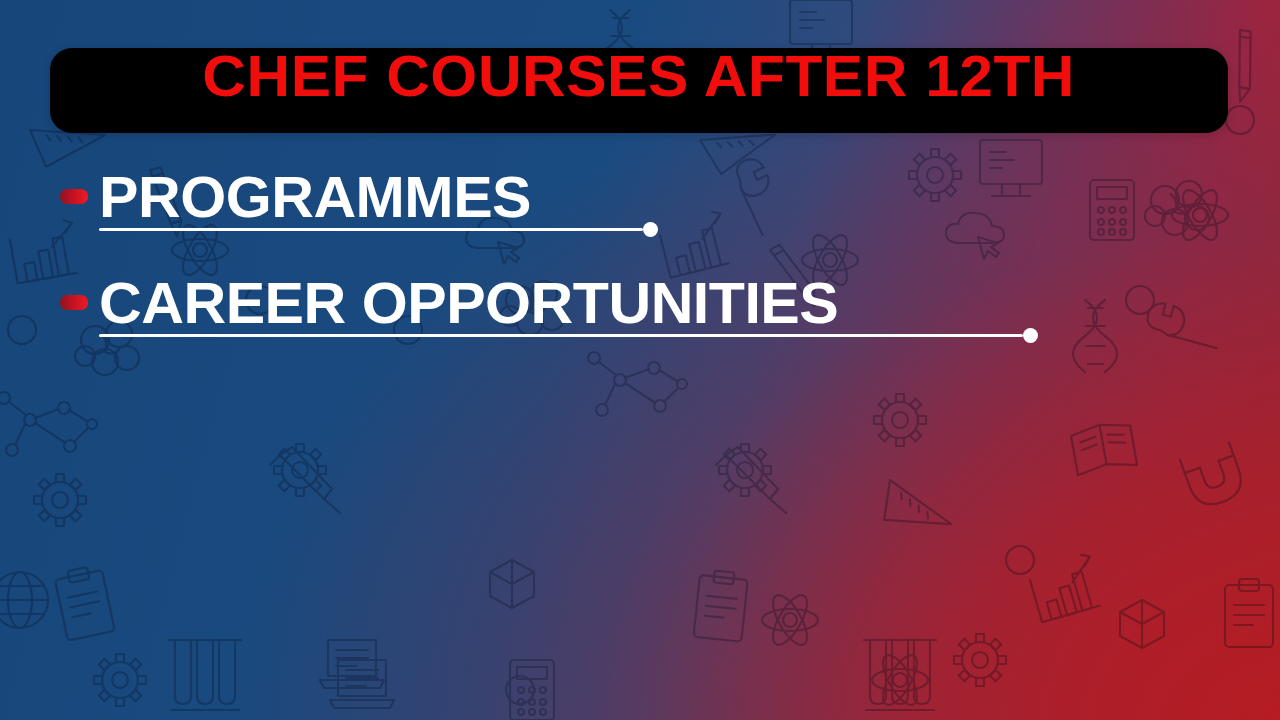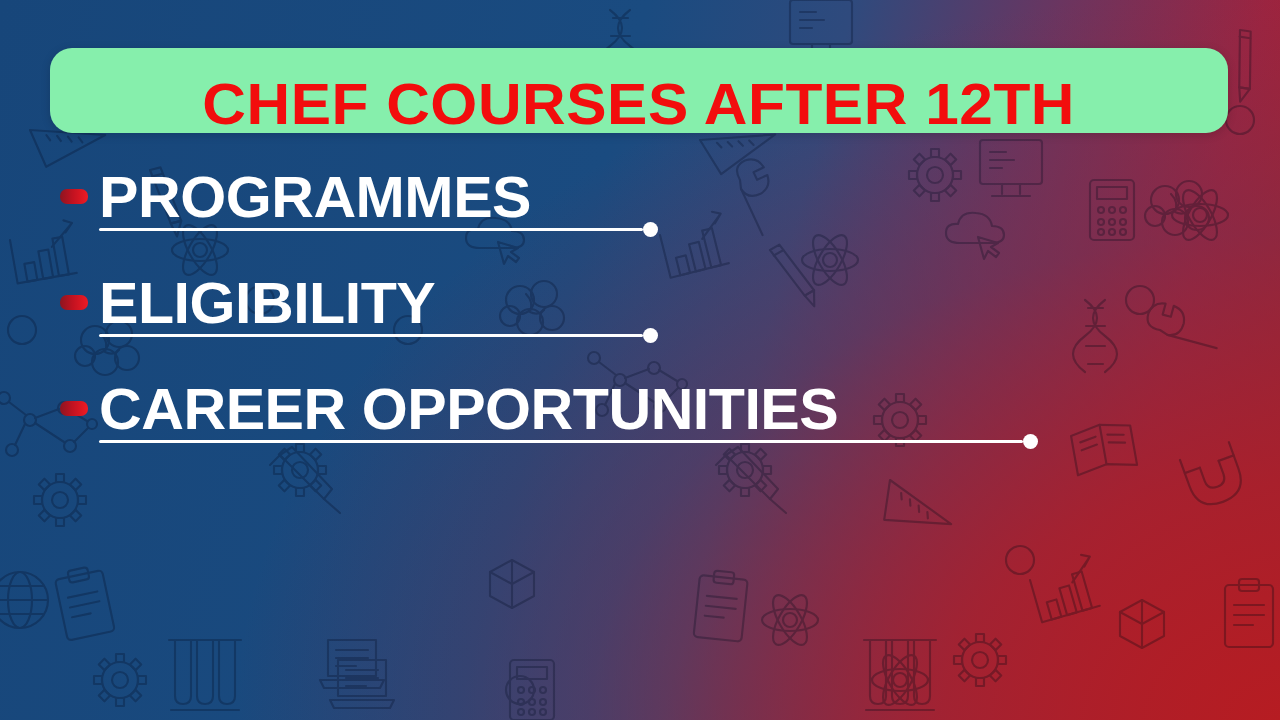--- a/index.html
+++ b/index.html
@@ -31,24 +31,24 @@
     opacity:0.30;
     mix-blend-mode:multiply;
   }
   .bg-doodles svg { display:block; width:100%; height:100%; }
 
   
   .title-banner {
     position:absolute;
     left:50px; top:48px;
     width:1178px; height:85px;
-    background:#86efac;
+    background:#000000;
     border-radius:22px;
     display:flex;
-    align-items:flex-end;
+    align-items:flex-start;
     justify-content:center;
     box-shadow:0 2px 10px rgba(0,0,0,0.16);
   }
   .title-text {
     color:#f20d0d;
     font-size:57px;
     font-weight:bold;
     letter-spacing:0.5px;
     line-height:1;
     white-space:nowrap;
@@ -340,26 +340,20 @@
   <div class="topic-list">
 
     <div class="topic-row">
       <span class="bullet"></span>
       <span class="topic-label">PROGRAMMES</span>
       <span class="topic-rule" style="width:544px;"></span>
       <span class="topic-dot" style="left:643px;"></span>
     </div>
 
 
-    <div class="topic-row">
-      <span class="bullet"></span>
-      <span class="topic-label">ELIGIBILITY</span>
-      <span class="topic-rule" style="width:544px;"></span>
-      <span class="topic-dot" style="left:643px;"></span>
-    </div>
 
     <div class="topic-row">
       <span class="bullet"></span>
       <span class="topic-label">CAREER OPPORTUNITIES</span>
       <span class="topic-rule" style="width:924px;"></span>
       <span class="topic-dot" style="left:1023px;"></span>
     </div>
 
 
   </div>

